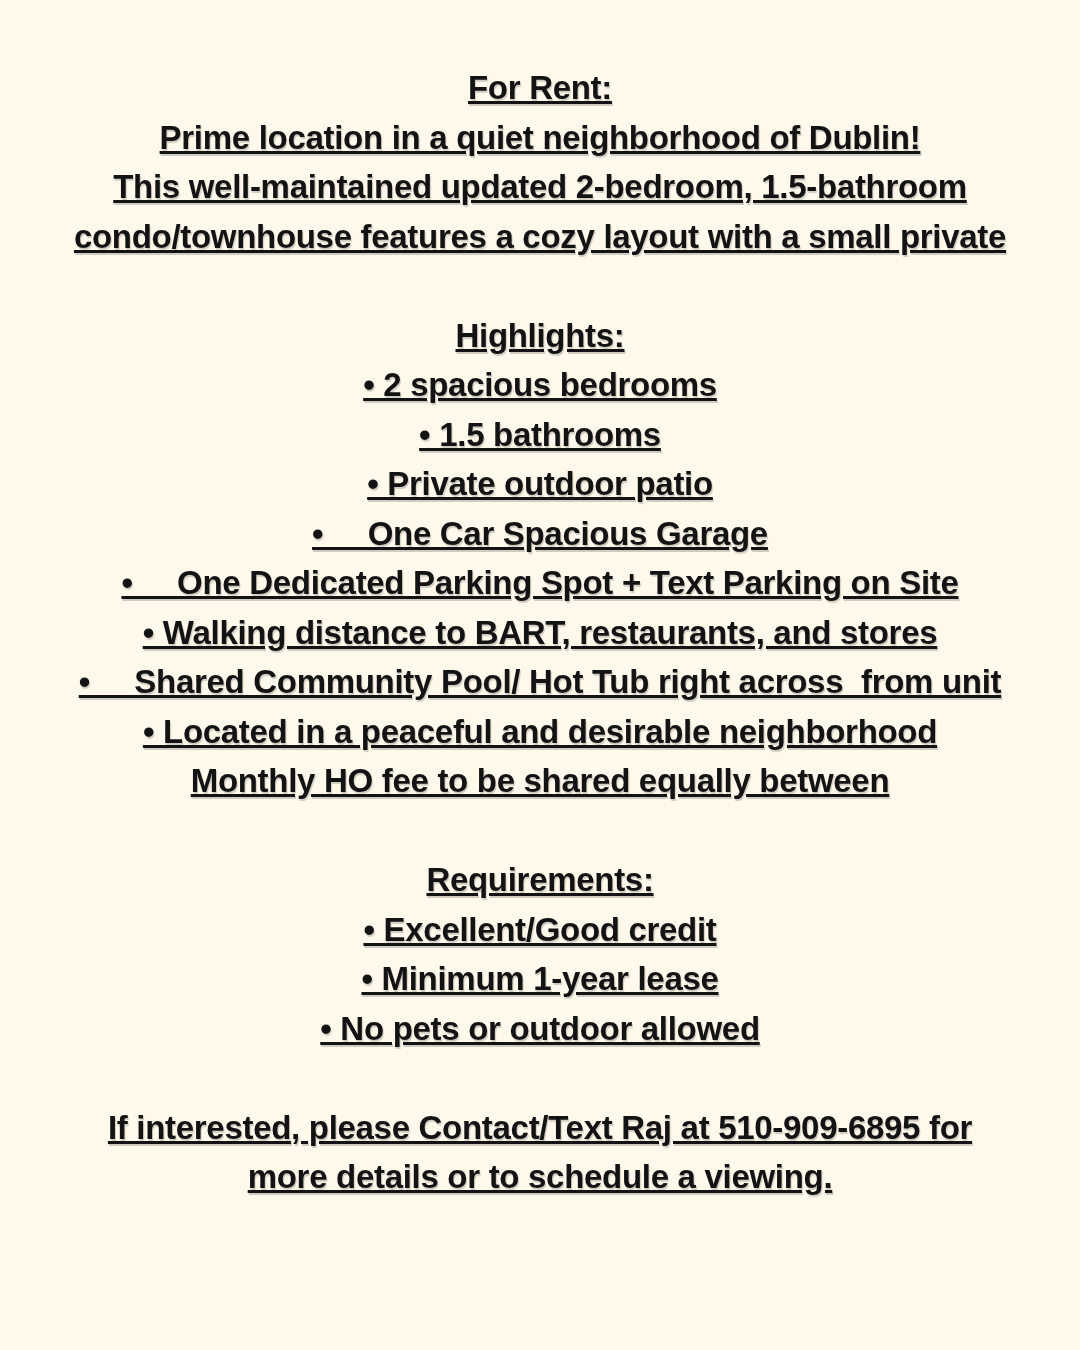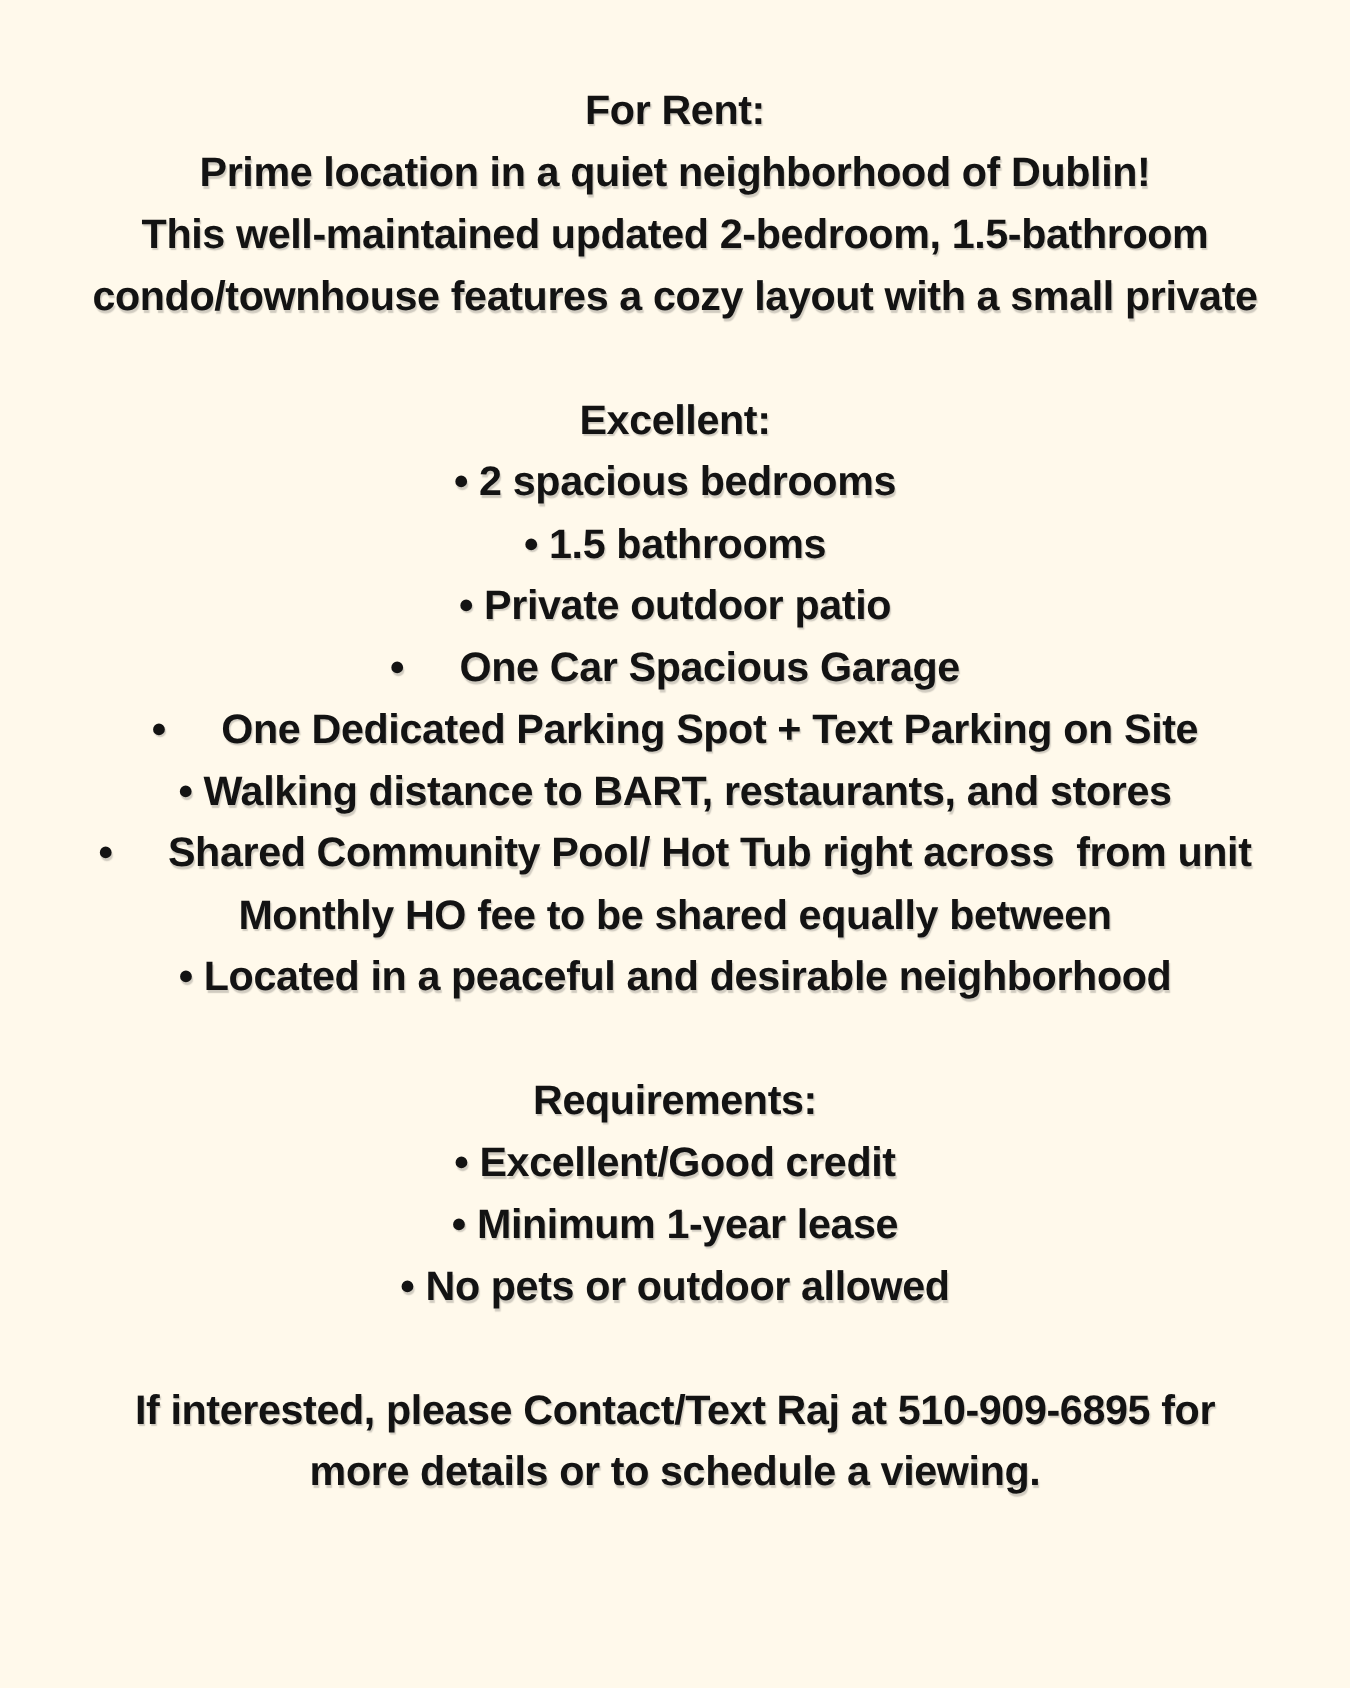--- a/index.html
+++ b/index.html
@@ -17,50 +17,51 @@
   }
   .line {
     width: 100%;
     text-align: center;
     font-size: 33px;
     font-weight: 700;
     line-height: 49.5px;
     letter-spacing: -0.3px;
     white-space: pre-wrap;
     text-shadow: 1px 2px 1px rgba(40, 40, 40, 0.22);
+    text-decoration: underline;
   }
   .spacer {
     height: 49.5px;
   }
 </style>
 </head>
 <body>
 
 <div class="flyer">
 
   <div class="section">
     <div class="line">For Rent:</div>
     <div class="line">Prime location in a quiet neighborhood of Dublin!</div>
     <div class="line">This well-maintained updated 2-bedroom, 1.5-bathroom</div>
     <div class="line">condo/townhouse features a cozy layout with a small private</div>
   </div>
 
   <div class="spacer"></div>
 
   <div class="section">
-    <div class="line">Excellent:</div>
+    <div class="line">Highlights:</div>
     <div class="line">• 2 spacious bedrooms</div>
     <div class="line">• 1.5 bathrooms</div>
     <div class="line">• Private outdoor patio</div>
     <div class="line">•     One Car Spacious Garage</div>
     <div class="line">•     One Dedicated Parking Spot + Text Parking on Site</div>
     <div class="line">• Walking distance to BART, restaurants, and stores</div>
     <div class="line">•     Shared Community Pool/ Hot Tub right across  from unit</div>
+    <div class="line">• Located in a peaceful and desirable neighborhood</div>
     <div class="line">Monthly HO fee to be shared equally between</div>
-    <div class="line">• Located in a peaceful and desirable neighborhood</div>
   </div>
 
   <div class="spacer"></div>
 
   <div class="section">
     <div class="line">Requirements:</div>
     <div class="line">• Excellent/Good credit</div>
     <div class="line">• Minimum 1-year lease</div>
     <div class="line">• No pets or outdoor allowed</div>
   </div>

